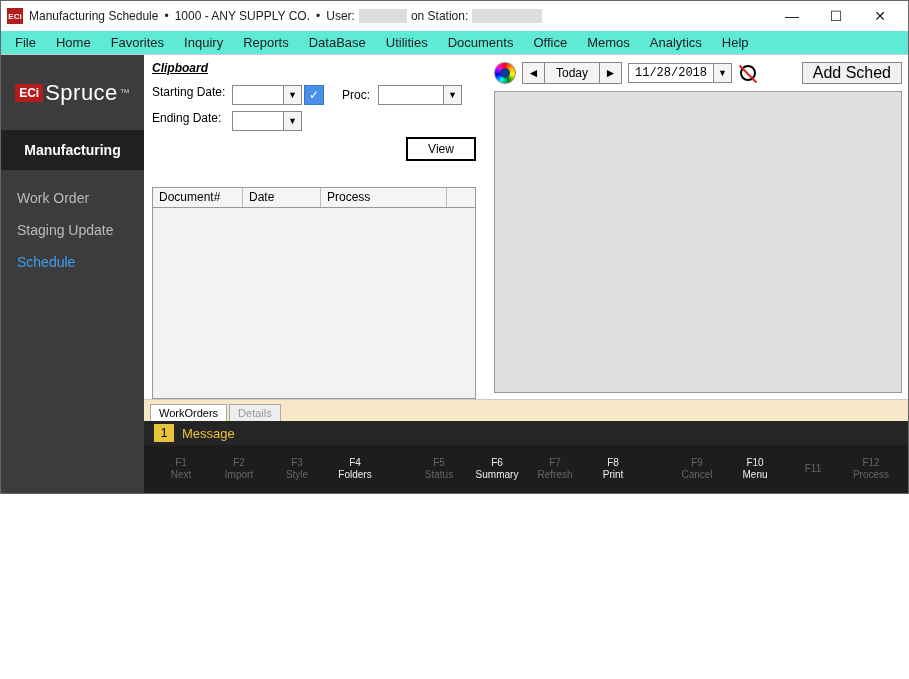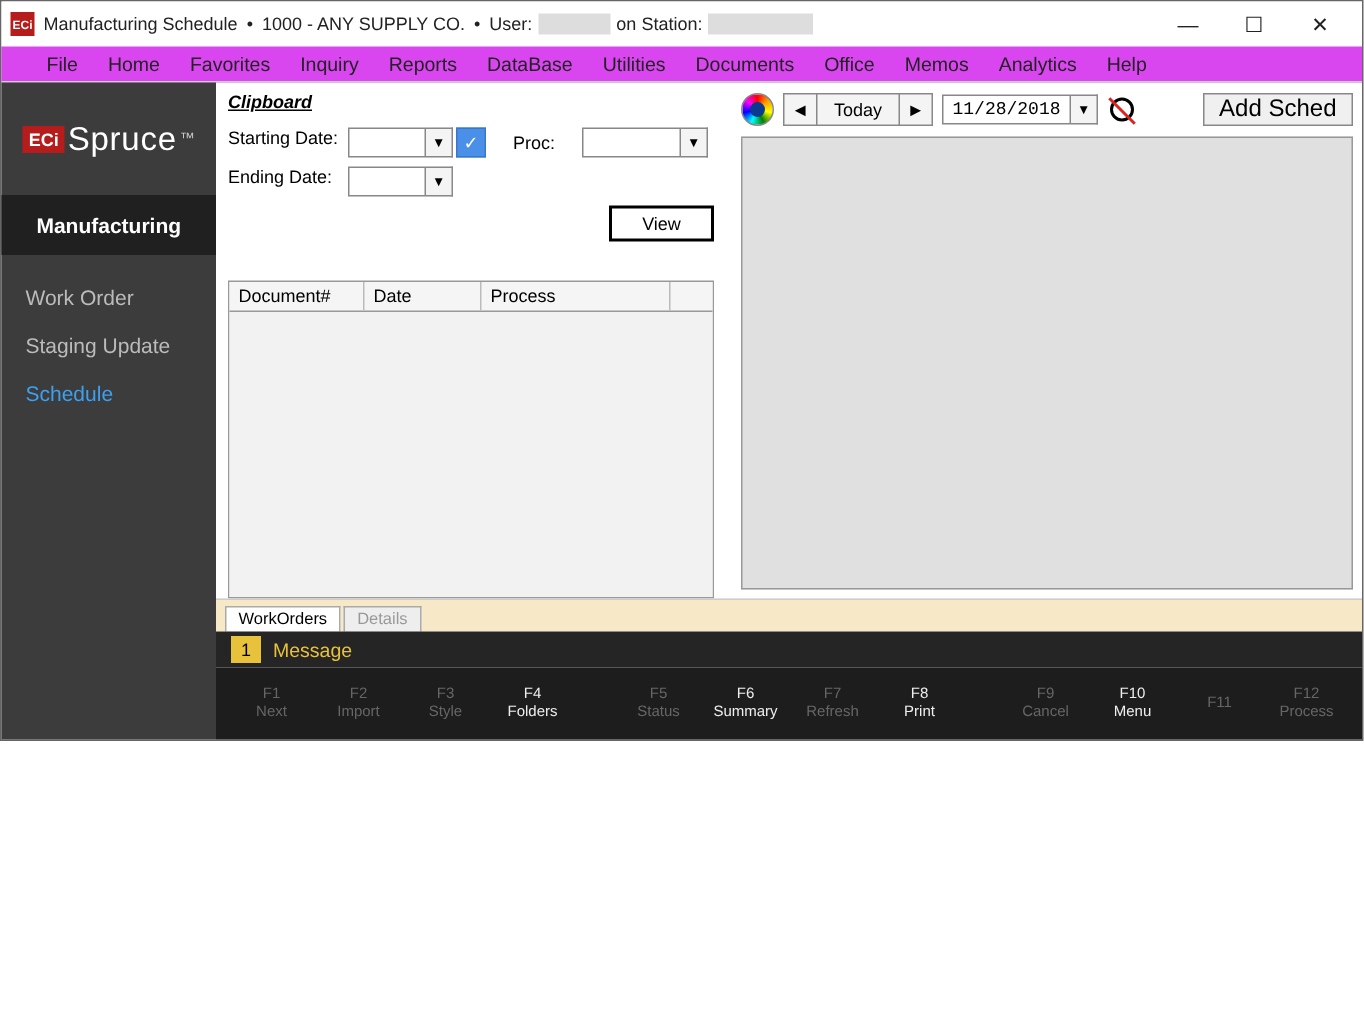--- a/index.html
+++ b/index.html
@@ -5,21 +5,21 @@
   * { box-sizing: border-box; margin: 0; padding: 0; font-family: "Segoe UI", Tahoma, sans-serif; }
   body { background: #fff; }
   .window { width: 909px; height: 494px; border: 1px solid #666; background: #fff; display: flex; flex-direction: column; position: relative; }
   .titlebar { height: 30px; display: flex; align-items: center; padding: 0 6px; background: #fff; font-size: 12px; color: #222; }
   .titlebar .logo { width: 16px; height: 16px; background: #b71c1c; color: #fff; font-size: 8px; font-weight: bold; display: flex; align-items: center; justify-content: center; margin-right: 6px; }
   .titlebar .title { flex: 0 0 auto; }
   .titlebar .dot { margin: 0 6px; }
   .titlebar .redact { display: inline-block; height: 14px; background: #ddd; vertical-align: middle; margin: 0 4px; }
   .titlebar .spacer { flex: 1; }
   .winbtn { width: 44px; height: 28px; display: flex; align-items: center; justify-content: center; font-size: 14px; color: #222; }
-  .menubar { height: 24px; display: flex; align-items: center; padding: 0 20px; background: #d946ef; border-bottom: 1px solid #ccc; font-size: 13px; }
+  .menubar { height: 24px; display: flex; align-items: center; padding: 0 4px; background: #5eead4; border-bottom: 1px solid #ccc; font-size: 13px; }
   .menubar .item { padding: 2px 10px; color: #222; }
   .body { flex: 1; display: flex; min-height: 0; }
   .sidebar { width: 155px; background: #3c3c3c; display: flex; flex-direction: column; color: #bbb; }
   .brand { height: 75px; display: flex; align-items: center; justify-content: center; }
   .brand .logo { background: #b71c1c; color: #fff; font-size: 12px; font-weight: bold; padding: 2px 4px; margin-right: 2px; }
   .brand .name { color: #fff; font-size: 22px; font-weight: 300; letter-spacing: .5px; }
   .brand .tm { color:#ccc; font-size:10px; margin-left:2px; }
   .sidehdr { background: #202020; color: #fff; padding: 12px 0; text-align: center; font-size: 14px; font-weight: bold; }
   .sideitems { padding-top: 12px; }
   .sideitem { padding: 8px 16px; font-size: 14px; color: #bbb; }
@@ -27,21 +27,21 @@
   .content { flex: 1; display: flex; flex-direction: column; }
   .panes { flex: 1; display: flex; gap: 10px; padding-right: 6px; min-height: 0; }
   .leftpane { flex: 0 0 340px; display: flex; flex-direction: column; padding: 6px 8px 0 8px; }
   .leftpane h4 { font-size: 12px; font-weight: bold; text-decoration: underline; font-style: italic; margin-bottom: 10px; }
   .formrow { display: flex; align-items: flex-start; margin-bottom: 6px; font-size: 12px; }
   .formrow label { width: 80px; }
   .combo { display: flex; align-items: stretch; }
   .combo input { width: 52px; height: 20px; border: 1px solid #888; font-size: 12px; padding: 0 2px; }
   .combo .arrow { width: 18px; border: 1px solid #888; border-left: none; display: flex; align-items: center; justify-content: center; font-size: 9px; background: #f4f4f4; }
   .chk { width: 20px; height: 20px; border: 1px solid #3a78c6; background: #4a8fe8; color: #fff; display: flex; align-items: center; justify-content: center; font-size: 12px; margin-left: 2px; }
-  .procwrap { display: flex; align-items: center; margin-left: 18px; gap: 10px; }
+  .procwrap { display: flex; align-items: center; margin-left: 18px; }
   .procwrap label { width: 36px; }
   .viewbtn { margin-left: auto; width: 70px; height: 24px; border: 2px solid #000000; background: #fff; font-size: 12px; display:flex; align-items:center; justify-content:center; }
   .table { flex:1; border:1px solid #999; margin-top: 20px; display:flex; flex-direction:column; }
   .thead { display:flex; background:#f5f5f5; border-bottom:1px solid #999; height:20px; font-size:12px; }
   .thead .th { border-right:1px solid #bbb; padding:2px 6px; }
   .thead .th:nth-child(1){ width:90px;} .thead .th:nth-child(2){ width:78px;} .thead .th:nth-child(3){ flex:1;}
   .thead .th:nth-child(4){ width:28px; border-right:none;}
   .tbody { flex:1; background:#f2f2f2; }
   .rightpane { flex:1; display:flex; flex-direction:column; padding-top:4px; }
   .toolbar { display:flex; align-items:center; gap:6px; height:28px; }

